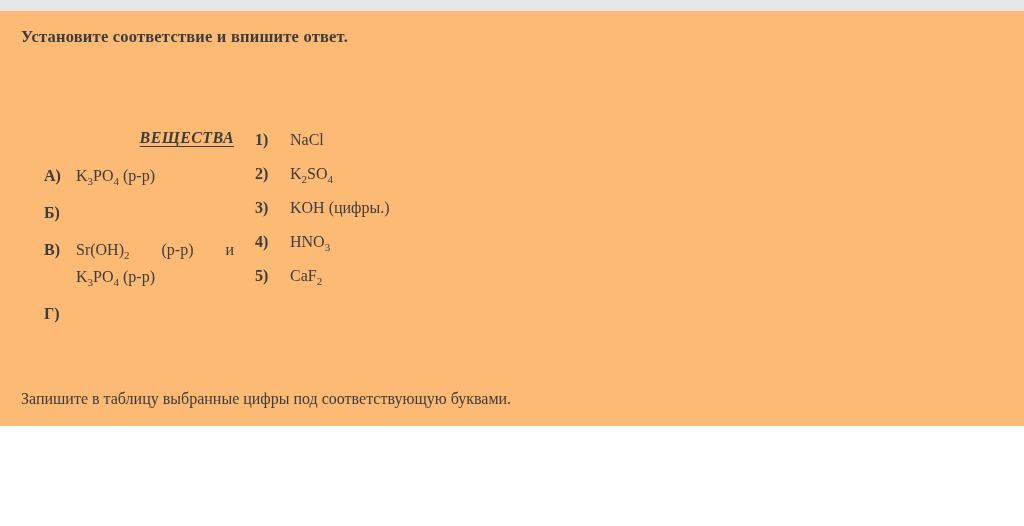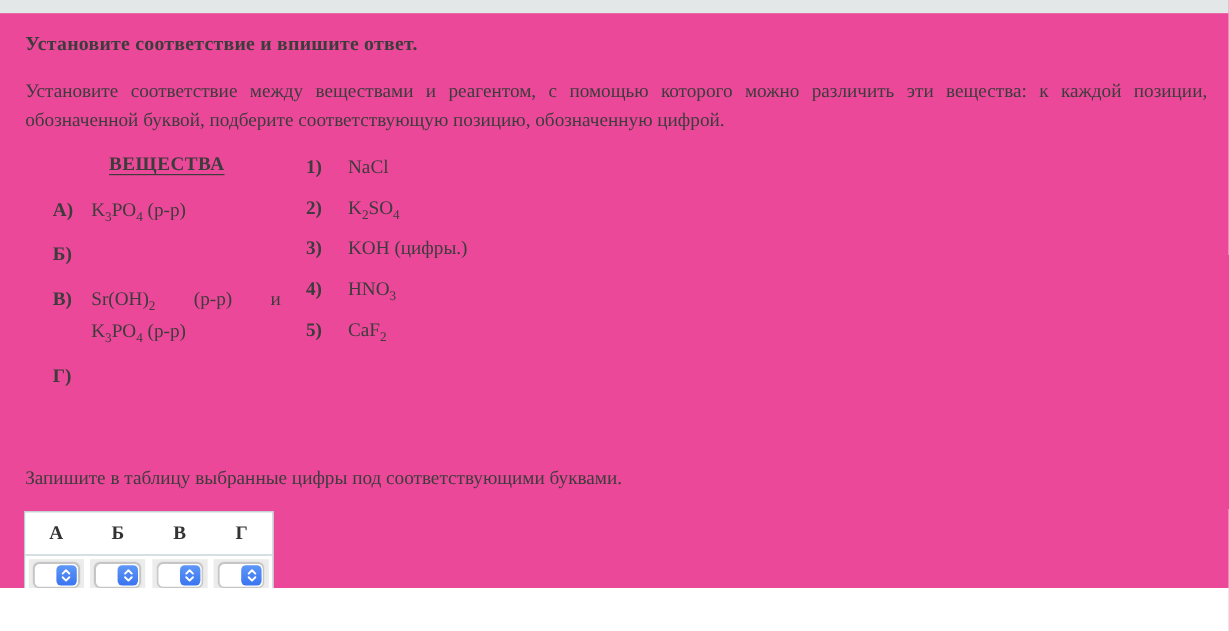--- a/index.html
+++ b/index.html
@@ -3,22 +3,22 @@
 <meta charset="utf-8">
 <style>
   * { margin:0; padding:0; box-sizing:border-box; }
   html,body { background:#fff; }
   body {
     font-family: "Liberation Serif", "DejaVu Serif", serif;
     color:#3c3c3c;
   }
   .page {
     position:relative;
-    width:1024px; height:490px;
-    background:#ec4899;
+    width:1024px; height:426px;
+    background:#fdba74;
     overflow:hidden;
   }
   .top-bar {
     position:absolute; left:0; top:0;
     width:1024px; height:11px;
     background:#e3e7e8;
   }
   .page-title {
     position:absolute; left:21px; top:27px;
     font-size:16.5px; font-weight:bold;
@@ -32,25 +32,26 @@
   }
   
   .col-substances {
     position:absolute; left:44px; top:129px; width:190px;
   }
   .col-reagents {
     position:absolute; left:255px; top:129px; width:206px;
   }
   .col-header {
     font-weight:bold; font-size:16px;
-    text-align:center;
+    text-align:right;
     text-decoration:underline;
     text-underline-offset:3px;
     letter-spacing:0.4px;
     margin-bottom:15px;
+    font-style:italic;
   }
   .substance-item {
     display:flex;
     font-size:16px;
     line-height:27px;
     margin-bottom:10px;
   }
   .substance-label {
     width:32px; flex:0 0 32px;
     font-weight:bold;
@@ -128,21 +129,20 @@
 </style>
 </head>
 <body>
 
 <div class="page">
 
   <div class="top-bar"></div>
 
   <h1 class="page-title">Установите соответствие и впишите ответ.</h1>
 
-  <p class="task-text">Установите соответствие между веществами и реагентом, с помощью которого можно различить эти вещества: к каждой позиции, обозначенной буквой, подберите соответствующую позицию, обозначенную цифрой.</p>
 
   <div class="col-substances">
     <div class="col-header">ВЕЩЕСТВА</div>
 
     <div class="substance-item">
       <span class="substance-label">А)</span>
       <span class="substance-lines">
         <span style="display:block">K<sub>3</sub>PO<sub>4</sub> (р-р)</span>
       </span>
     </div>
@@ -183,21 +183,21 @@
     <div class="reagent-item">
       <span class="reagent-num">4)</span>
       <span>HNO<sub>3</sub></span>
     </div>
     <div class="reagent-item">
       <span class="reagent-num">5)</span>
       <span>CaF<sub>2</sub></span>
     </div>
   </div>
 
-  <p class="write-instruction">Запишите в таблицу выбранные цифры под соответствующими буквами.</p>
+  <p class="write-instruction">Запишите в таблицу выбранные цифры под соответствующую буквами.</p>
 
   <div class="answer-table">
     <div class="at-header">
       <div class="at-hcell">А</div>
       <div class="at-hcell">Б</div>
       <div class="at-hcell">В</div>
       <div class="at-hcell">Г</div>
     </div>
     <div class="at-body">
       <div class="at-bcell">

